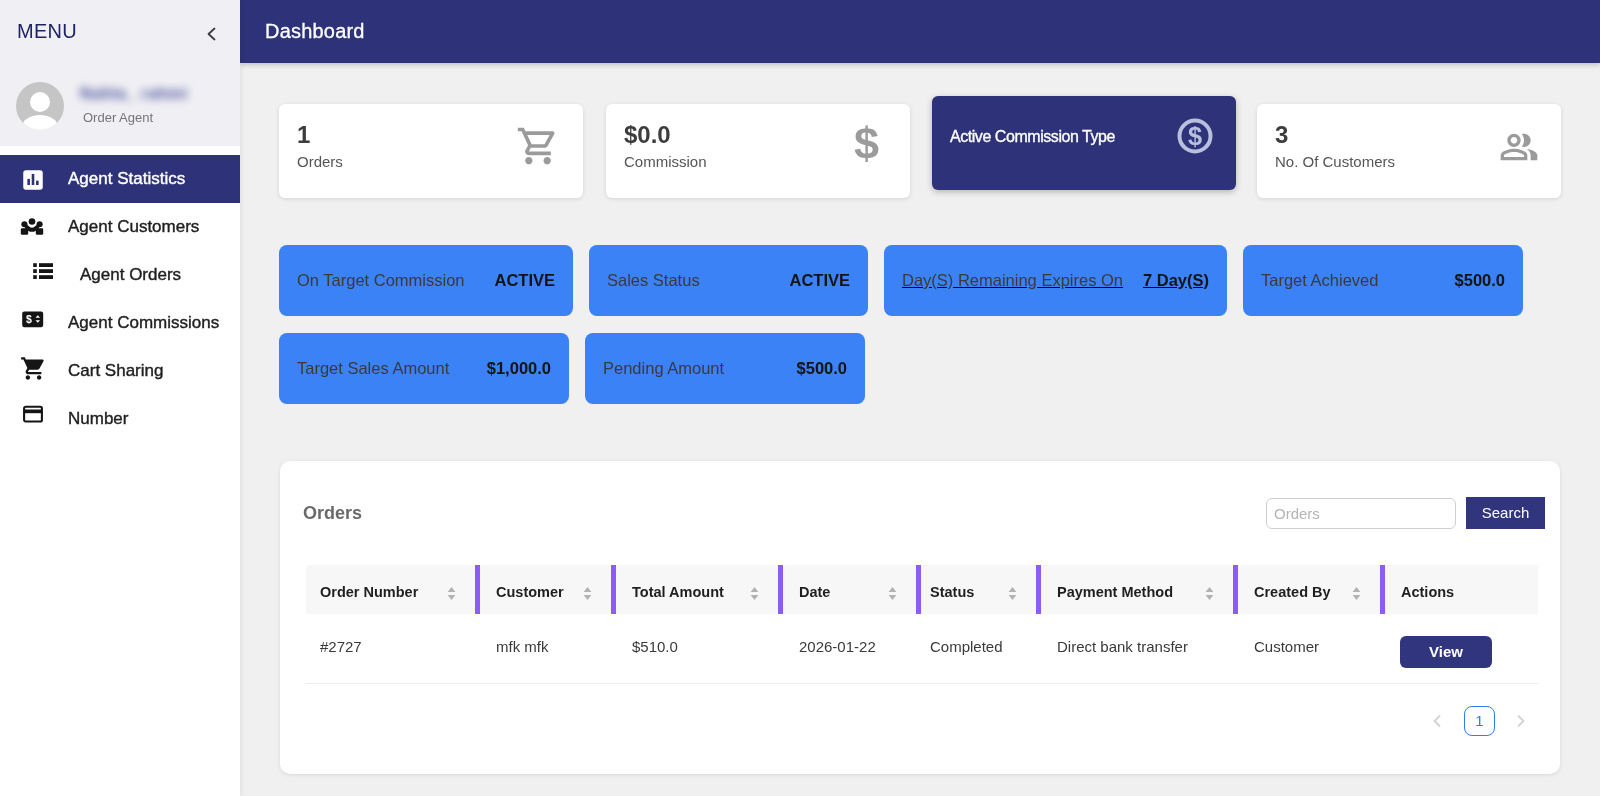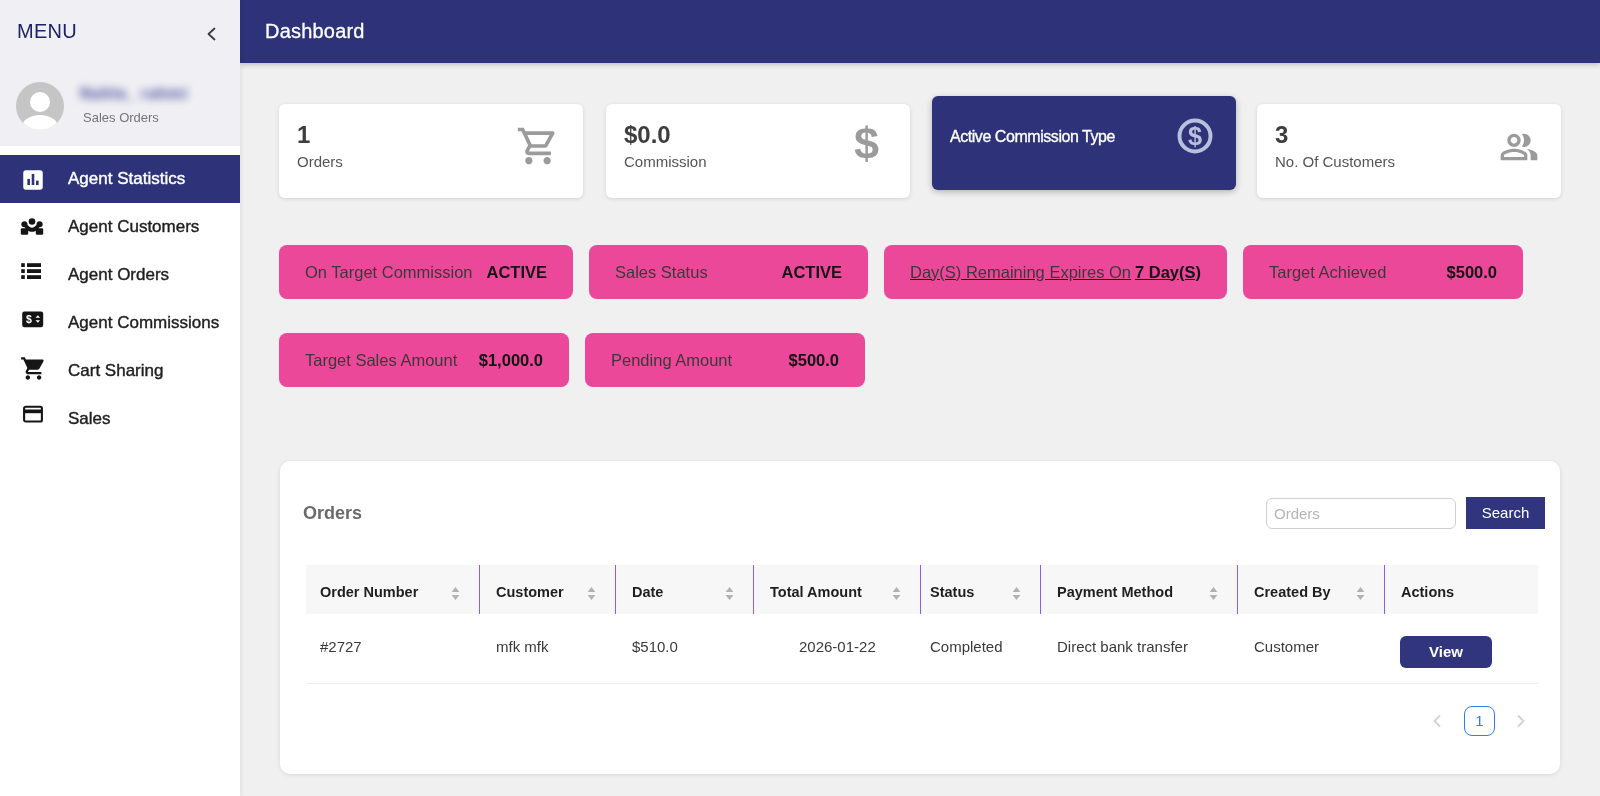--- a/index.html
+++ b/index.html
@@ -29,37 +29,37 @@
   .mitem.active .lbl { color:#fff; -webkit-text-stroke:.4px #fff; }
 
   
   .card { position:absolute; width:304px; height:94px; background:#fff; border-radius:6px; box-shadow:0 1px 4px rgba(0,0,0,.12); }
   .card .num { position:absolute; left:18px; top:17px; font-size:24px; font-weight:bold; color:#3d3d3d; }
   .card .clabel { position:absolute; left:18px; top:49px; font-size:15px; color:#555; }
   .card.dark { background:#2e3278; box-shadow:0 2px 6px rgba(0,0,0,.25); }
   .card.dark .dlabel { position:absolute; left:18px; top:32px; font-size:16px; color:#fff; -webkit-text-stroke:.35px #fff; letter-spacing:-.45px; }
 
   
-  .chip { position:absolute; height:54px; background:#ec4899; border-radius:8px; display:flex; align-items:center; justify-content:space-between; padding:0 26px; }
+  .chip { position:absolute; height:71px; background:#3b82f6; border-radius:8px; display:flex; align-items:center; justify-content:space-between; padding:0 18px; }
   .chip .cl { font-size:16.5px; color:#3a3a3a; }
   .chip .cv { font-size:16.5px; font-weight:bold; color:#141414; }
 
   
   #orders { left:280px; top:461px; width:1280px; height:313px; background:#fff; border-radius:10px; box-shadow:0 1px 4px rgba(0,0,0,.1); }
   #ordersTitle { position:absolute; left:23px; top:42px; font-size:18px; font-weight:bold; color:#6a6a6a; }
   #searchInput { position:absolute; left:986px; top:37px; width:190px; height:31px; border:1px solid #cfcfcf; border-radius:6px; background:#fff; }
   #searchInput span { position:absolute; left:7px; top:0; line-height:29px; font-size:15px; color:#b4b4b4; }
   #searchBtn { position:absolute; left:1186px; top:36px; width:79px; height:32px; background:#31357e; border-radius:0; color:#fff; font-size:15px; text-align:center; line-height:32px; }
 
   #tbl { position:absolute; left:26px; top:104px; width:1232px; }
   .trow { position:relative; display:flex; }
   .thead { height:49px; background:#f7f7f8; }
   .tbody { height:70px; border-bottom:1px solid #ededed;justify-content:space-between; }
   .th, .td { position:relative; height:100%; }
-  .th { border-right:1px solid #8b5cf6; }
+  .th { border-right:5px solid #8b5cf6; }
   .th:last-child { border-right:none; }
   .th .t { position:absolute; left:16px; top:3px; line-height:49px; font-size:14.5px; font-weight:bold; color:#1f1f1f; }
   .td .t { position:absolute; left:16px; top:-2px; line-height:70px; font-size:15px; color:#3a3a3a; }
   .sort { position:absolute; right:19px; top:21px; }
   .c1{width:174px}.c2{width:136px}.c3{width:167px}.c4{width:138px}.c5{width:120px}.c6{width:197px}.c7{width:147px}.c8{width:153px}
   .c1 .t{left:14px !important}.c5 .t{left:9px !important}
   #viewBtn { position:absolute; left:15px; top:22px; width:92px; height:32px; background:#31357e; border-radius:6px; color:#fff; font-size:15px; font-weight:bold; text-align:center; line-height:32px; }
 
   #pgPrev { position:absolute; left:1150px; top:252px; }
   #pgNext { position:absolute; left:1232px; top:252px; }
@@ -77,21 +77,21 @@
     <div id="sbhead"></div>
     <div id="menuTitle">MENU</div>
     <div id="collapse"><svg width="16" height="16" viewBox="0 0 16 16">
           <path d="M10.5 2.5 L4.5 8 L10.5 13.5" fill="none" stroke="#3c3c3c" stroke-width="1.8" stroke-linecap="round" stroke-linejoin="round"></path>
         </svg></div>
     <div id="avatar">
         <div class="head"></div>
         <div class="bodyp"></div>
       </div>
     <div id="uname">Nahla_ rahmi</div>
-    <div id="urole">Sales Orders</div>
+    <div id="urole">Order Agent</div>
 
     <div class="mitem active" style="top:155px;">
       <div class="ic" style="top:12px;"><svg width="26" height="26" viewBox="0 0 24 24">
             <rect x="3" y="3" width="18" height="18" rx="2.5" fill="#fff"></rect>
             <rect x="6.8" y="11" width="2.4" height="5.6" fill="#2e3278"></rect>
             <rect x="10.8" y="6.4" width="2.4" height="10.2" fill="#2e3278"></rect>
             <rect x="14.8" y="12.6" width="2.4" height="4" fill="#2e3278"></rect>
           </svg></div>
       <div class="lbl">Agent Statistics</div>
     </div>
@@ -99,21 +99,21 @@
       <div class="ic" style="top:13px;"><svg width="24" height="24" viewBox="0 0 24 24" fill="#151515">
             <circle cx="12" cy="5.5" r="3.3"></circle>
             <circle cx="4.4" cy="8.3" r="3.05"></circle>
             <circle cx="19.6" cy="8.3" r="3.05"></circle>
             <rect x="0.8" y="12.2" width="7.4" height="6.6" rx="1.3"></rect>
             <rect x="15.8" y="12.2" width="7.4" height="6.6" rx="1.3"></rect>
             <path d="M6.6 10.8 Q12 16.8 17.4 10.8" fill="none" stroke="#151515" stroke-width="4" stroke-linecap="round"></path>
           </svg></div>
       <div class="lbl">Agent Customers</div>
     </div>
-    <div class="mitem" style="top:251px;">
+    <div class="mitem" style="top:251px;margin-left:12px;">
       <div class="ic" style="top:8px; left:19px;"><svg width="24" height="24" viewBox="0 0 24 24" fill="#151515">
             <rect x="2.2" y="4.2" width="3.6" height="3.8"></rect>
             <rect x="8" y="4.2" width="14" height="3.8"></rect>
             <rect x="2.2" y="10.2" width="3.6" height="3.8"></rect>
             <rect x="8" y="10.2" width="14" height="3.8"></rect>
             <rect x="2.2" y="16.2" width="3.6" height="3.8"></rect>
             <rect x="8" y="16.2" width="14" height="3.8"></rect>
           </svg></div>
       <div class="lbl">Agent Orders</div>
     </div>
@@ -130,21 +130,21 @@
       <div class="ic" style="top:8px;"><svg width="27" height="27" viewBox="0 0 24 24" fill="#151515">
             <path d="M7 18c-1.1 0-1.99.9-1.99 2S5.9 22 7 22s2-.9 2-2-.9-2-2-2zM1 2v2h2l3.6 7.59-1.35 2.45c-.16.28-.25.61-.25.96 0 1.1.9 2 2 2h12v-2H7.42c-.14 0-.25-.11-.25-.25l.03-.12.9-1.63h7.45c.75 0 1.41-.41 1.75-1.03l3.58-6.49c.08-.14.12-.31.12-.47 0-.55-.45-1-1-1H5.21l-.94-2H1zm16 16c-1.1 0-1.99.9-1.99 2s.89 2 1.99 2 2-.9 2-2-.9-2-2-2z"></path>
           </svg></div>
       <div class="lbl">Cart Sharing</div>
     </div>
     <div class="mitem" style="top:395px;">
       <div class="ic" style="top:7px; left:21px;"><svg width="24" height="24" viewBox="0 0 24 24">
             <rect x="3.1" y="4.7" width="17.8" height="14.8" rx="1.6" fill="none" stroke="#151515" stroke-width="2.1"></rect>
             <rect x="3.1" y="7.5" width="17.8" height="3.7" fill="#151515"></rect>
           </svg></div>
-      <div class="lbl">Sales</div>
+      <div class="lbl">Number</div>
     </div>
   </div>
 
   <div class="card" style="left:279px; top:104px;">
     <div class="num">1</div>
     <div class="clabel">Orders</div>
     <div class="abs" style="right:23px; top:20px;"><svg width="44" height="44" viewBox="0 0 24 24" fill="#9b9b9b">
           <path d="M15.55 13c.75 0 1.41-.41 1.75-1.03l3.58-6.49c.37-.66-.11-1.48-.87-1.48H5.21l-.94-2H1v2h2l3.6 7.59-1.35 2.44C4.52 15.37 5.48 17 7 17h12v-2H7l1.1-2h7.45zM6.16 6h12.15l-2.76 5H8.53L6.16 6zM7 18c-1.1 0-1.99.9-1.99 2S5.9 22 7 22s2-.9 2-2-.9-2-2-2zm10 0c-1.1 0-1.99.9-1.99 2s.89 2 1.99 2 2-.9 2-2-.9-2-2-2z"></path>
         </svg></div>
   </div>
@@ -216,29 +216,29 @@
                 <path d="M4.5 13 L8.4 8 H0.6 Z" fill="#b2b2b2"></path>
               </svg></span>
           </div>
         <div class="th c2">
             <span class="t">Customer</span>
             <span class="sort"><svg width="9" height="13" viewBox="0 0 9 13">
                 <path d="M4.5 0 L8.4 5 H0.6 Z" fill="#b2b2b2"></path>
                 <path d="M4.5 13 L8.4 8 H0.6 Z" fill="#b2b2b2"></path>
               </svg></span>
           </div>
+        <div class="th c3">
+            <span class="t">Total Amount</span>
+            <span class="sort"><svg width="9" height="13" viewBox="0 0 9 13">
+                <path d="M4.5 0 L8.4 5 H0.6 Z" fill="#b2b2b2"></path>
+                <path d="M4.5 13 L8.4 8 H0.6 Z" fill="#b2b2b2"></path>
+              </svg></span>
+          </div>
         <div class="th c4">
             <span class="t">Date</span>
-            <span class="sort"><svg width="9" height="13" viewBox="0 0 9 13">
-                <path d="M4.5 0 L8.4 5 H0.6 Z" fill="#b2b2b2"></path>
-                <path d="M4.5 13 L8.4 8 H0.6 Z" fill="#b2b2b2"></path>
-              </svg></span>
-          </div>
-        <div class="th c3">
-            <span class="t">Total Amount</span>
             <span class="sort"><svg width="9" height="13" viewBox="0 0 9 13">
                 <path d="M4.5 0 L8.4 5 H0.6 Z" fill="#b2b2b2"></path>
                 <path d="M4.5 13 L8.4 8 H0.6 Z" fill="#b2b2b2"></path>
               </svg></span>
           </div>
         <div class="th c5">
             <span class="t">Status</span>
             <span class="sort"><svg width="9" height="13" viewBox="0 0 9 13">
                 <path d="M4.5 0 L8.4 5 H0.6 Z" fill="#b2b2b2"></path>
                 <path d="M4.5 13 L8.4 8 H0.6 Z" fill="#b2b2b2"></path>

